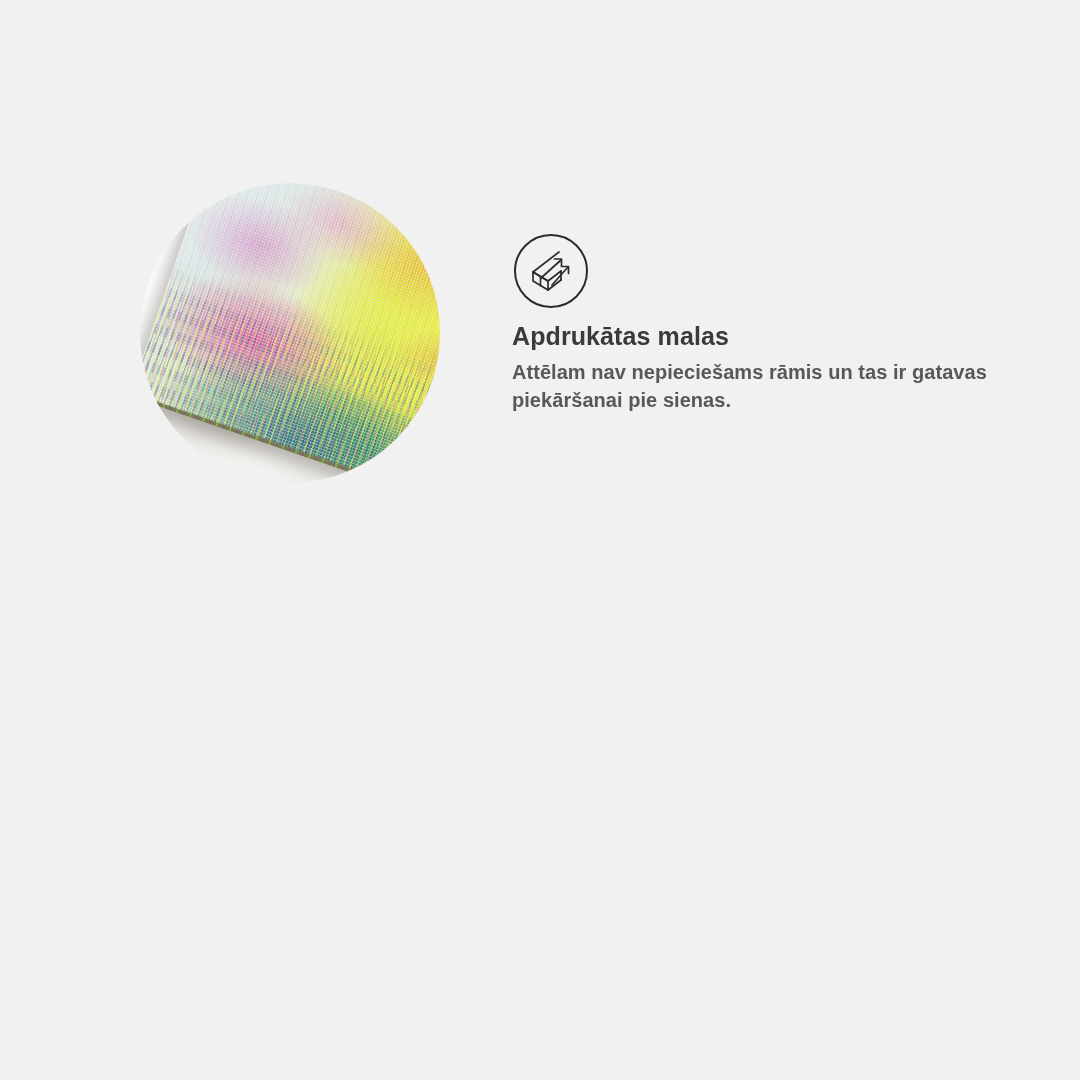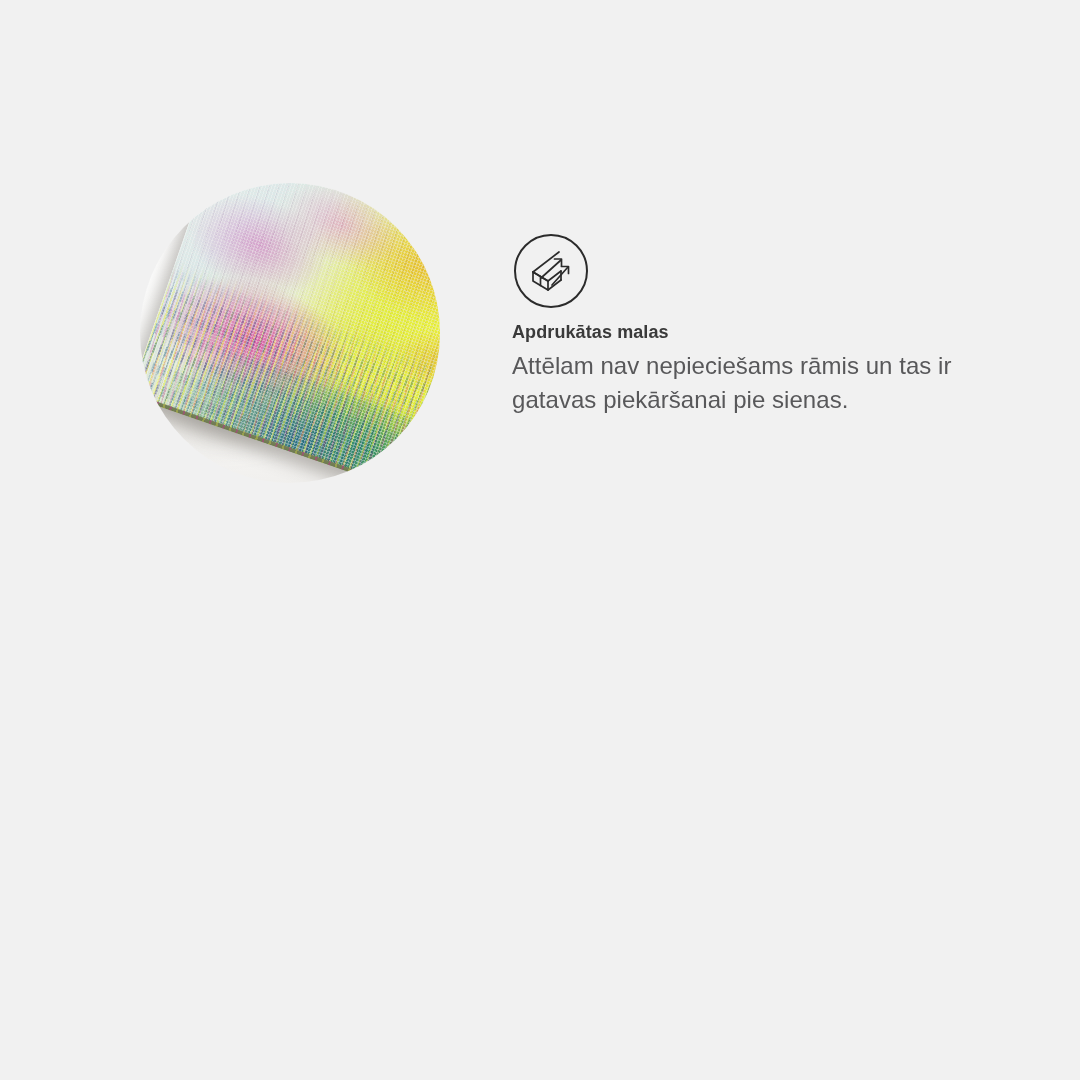--- a/index.html
+++ b/index.html
@@ -130,30 +130,30 @@
     box-sizing:border-box;
   }
   #icon-0{left:514px;top:234px;}
   .icon-circle svg{display:block;}
 
   
   .text-block{position:absolute;}
   #text-0{left:512px;top:322px;width:500px;}
   .feature-title{
     margin:0 0 6px 0;
-    font-size:18px;
+    font-size:25px;
     font-weight:bold;
     color:#3a3a3a;
     letter-spacing:.1px;
     line-height:1.18;
   }
   .feature-desc{
     margin:0;
-    font-size:24px;
-    font-weight:normal;
+    font-size:20px;
+    font-weight:bold;
     color:#58585a;
     line-height:1.42;
     letter-spacing:.05px;
   }
 </style>
 </head>
 <body>
 
 <div class="stage">
 

